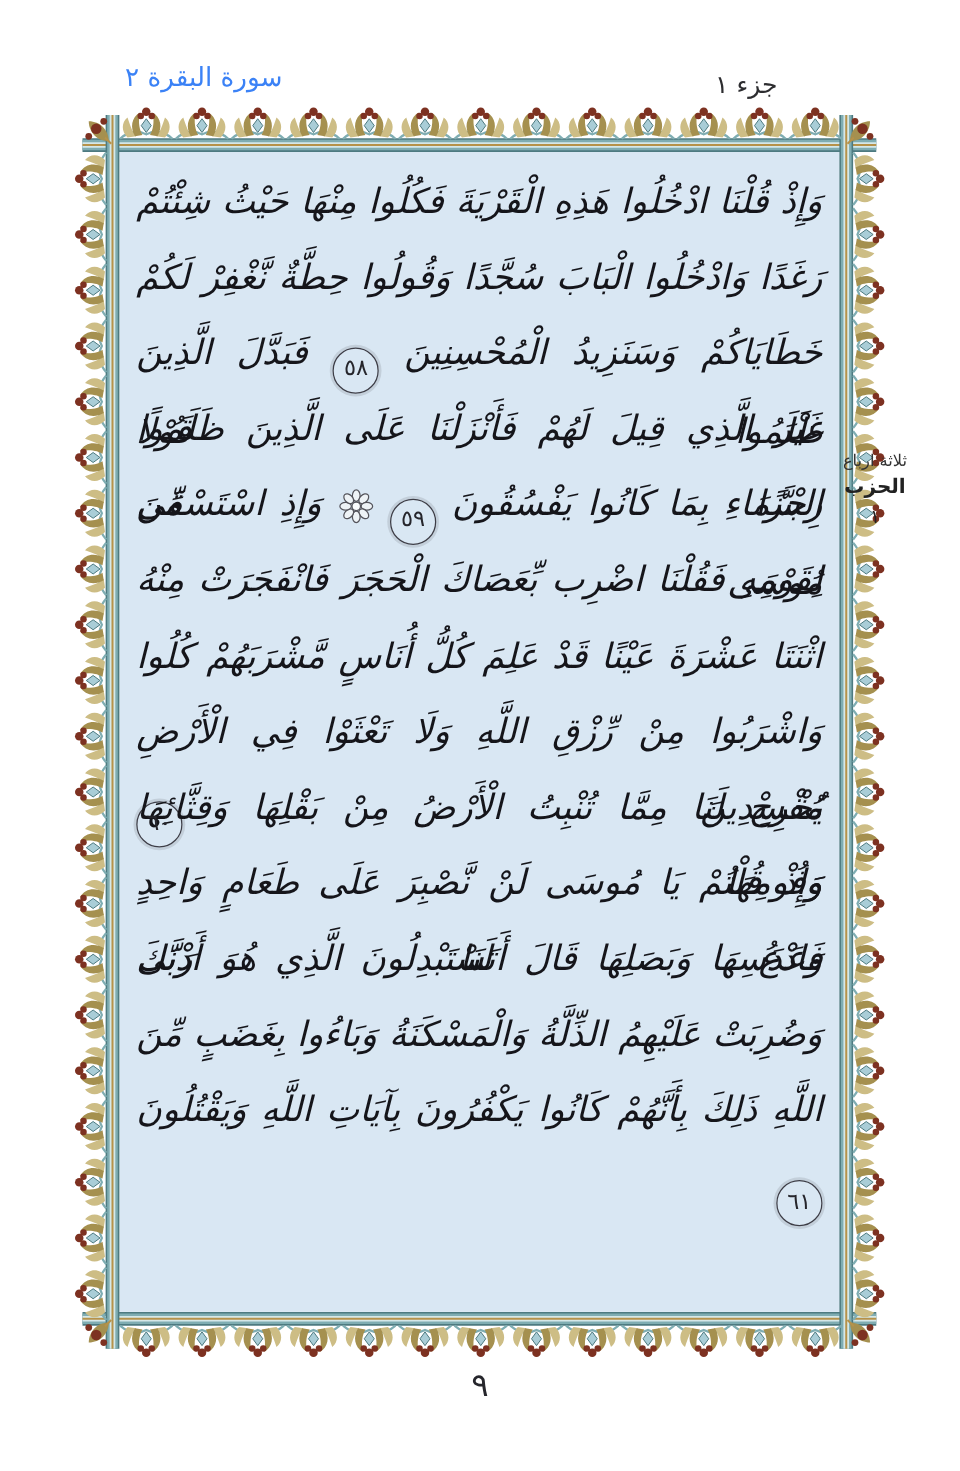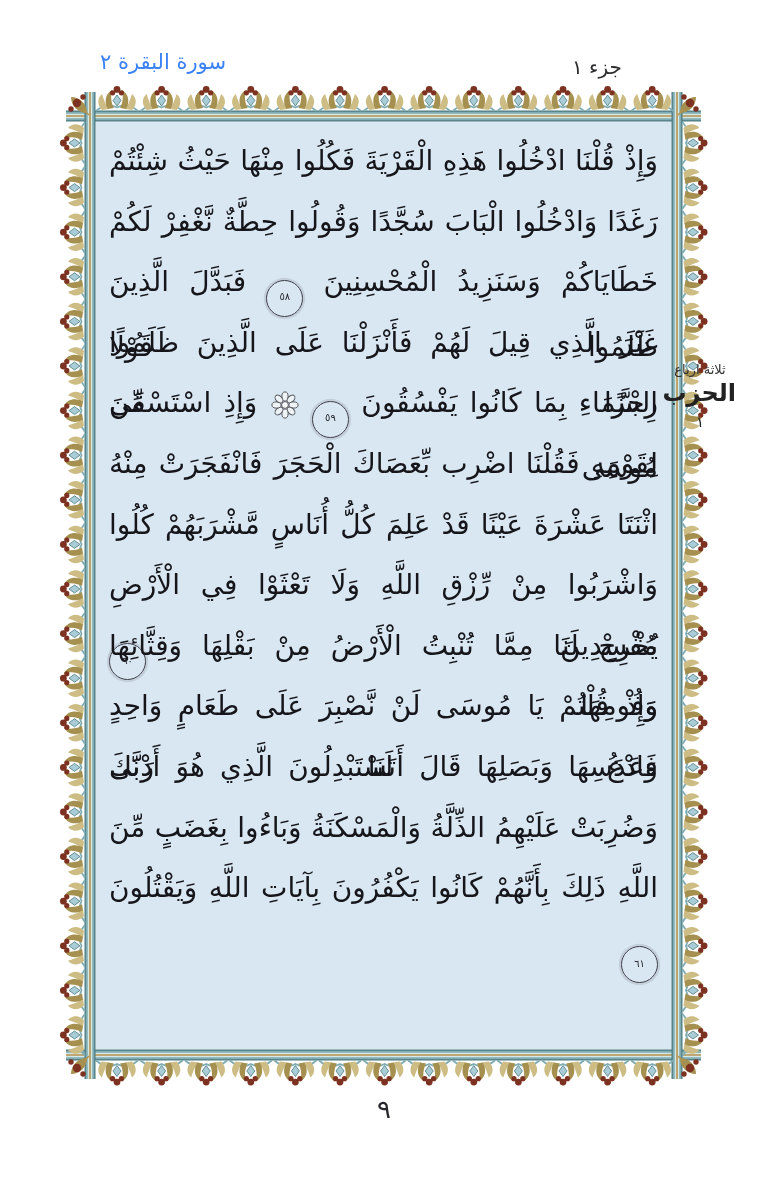--- a/index.html
+++ b/index.html
@@ -30,37 +30,37 @@
   }
   .line{
     direction:rtl;
     text-align:justify;
     -moz-text-align-last:justify;
     text-align-last:justify;
     height:60.6px;line-height:60.6px;
     font-size:28px;color:#15151a;
     overflow:visible;
   }
-  .line .txt{white-space:normal;}
+  .line .txt{white-space:normal;font-style:italic;}
   .ayah{
     display:inline-flex;align-items:center;justify-content:center;
     width:35px;height:35px;border:1.6px solid #3d3d46;border-radius:50%;
     box-shadow:0 0 0 2.2px rgba(61,61,70,.14);
     vertical-align:-10px;line-height:1;background:transparent;
   }
-  .ayah-num{font-size:10px;color:#26262c;transform:translateY(-1px);}
+  .ayah-num{font-size:18px;color:#26262c;transform:translateY(-1px);}
   .rub{display:inline-block;vertical-align:-8px;line-height:1;}
 
   
   .margin-note{
     position:absolute;left:664px;top:362px;width:72px;
     direction:rtl;text-align:center;color:#222;
   }
   .mn-small{display:block;font-size:13px;color:#333;}
-  .mn-big{display:block;font-size:24px;font-weight:bold;margin-top:2px;}
+  .mn-big{display:block;font-size:16px;font-weight:bold;margin-top:2px;}
   .mn-num{display:block;font-size:15px;margin-top:6px;}
 
   
   .page-number{
     position:absolute;top:1094px;left:0;width:768px;text-align:center;
     font-size:26px;color:#26262c;direction:rtl;
   }
 </style>
 </head>
 <body>

